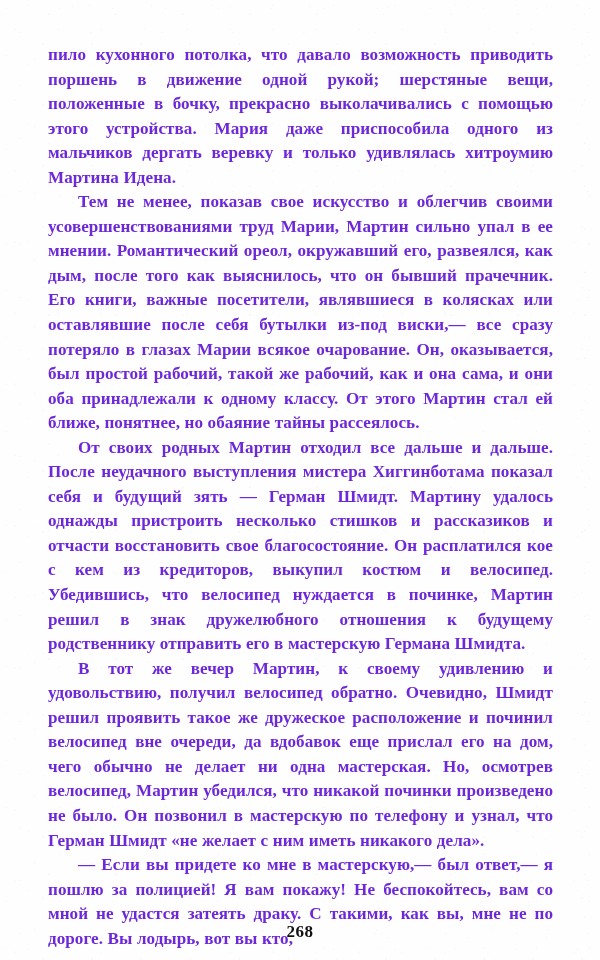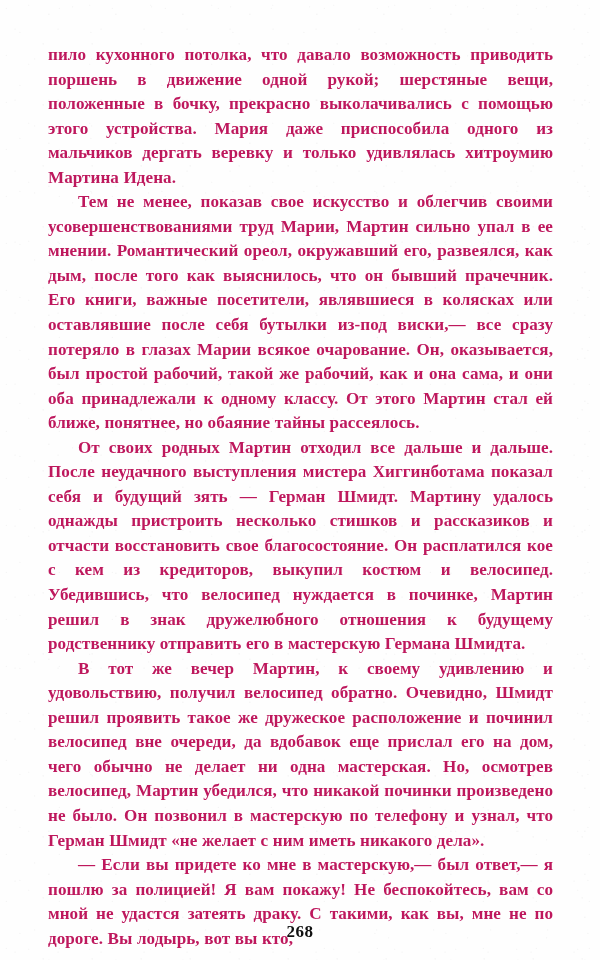--- a/index.html
+++ b/index.html
@@ -46,21 +46,21 @@
     width: 505px;
   }
 
   p.para {
     margin: 0;
     text-align: justify;
     text-justify: inter-word;
     text-indent: 30px;
     font-size: 17.1px;
     line-height: 24.55px;
-    color: #be185d;
+    color: #6d28d9;
     font-weight: 600;
     letter-spacing: 0.05px;
     word-spacing: 0.2px;
     -webkit-font-smoothing: none;
   }
   p.para:first-child {
     text-indent: 0;
   }
   p.para.dialogue {
     text-indent: 30px;

